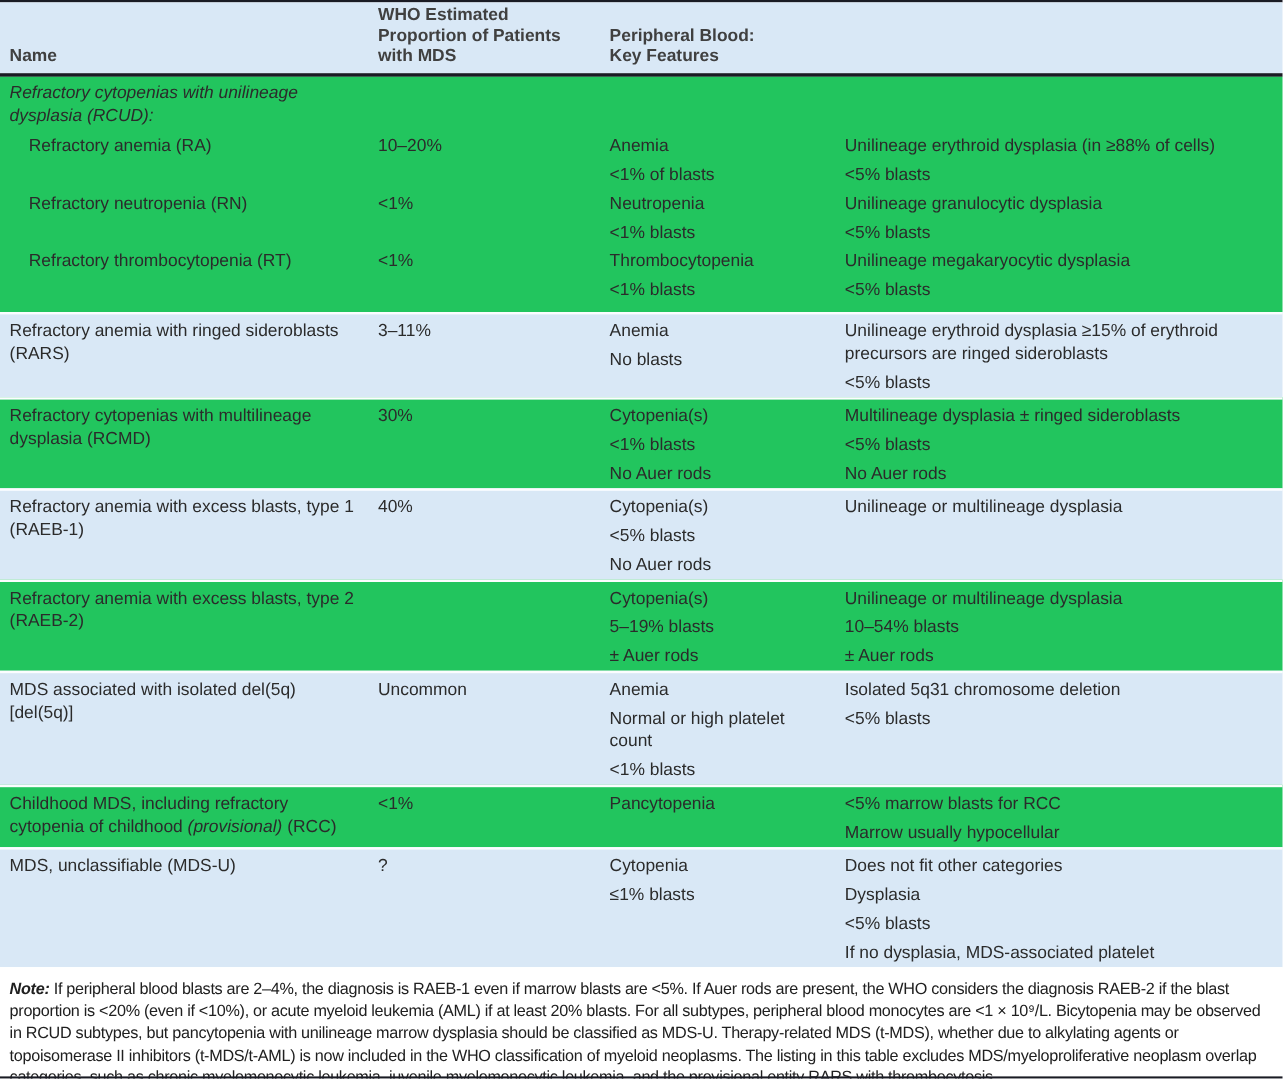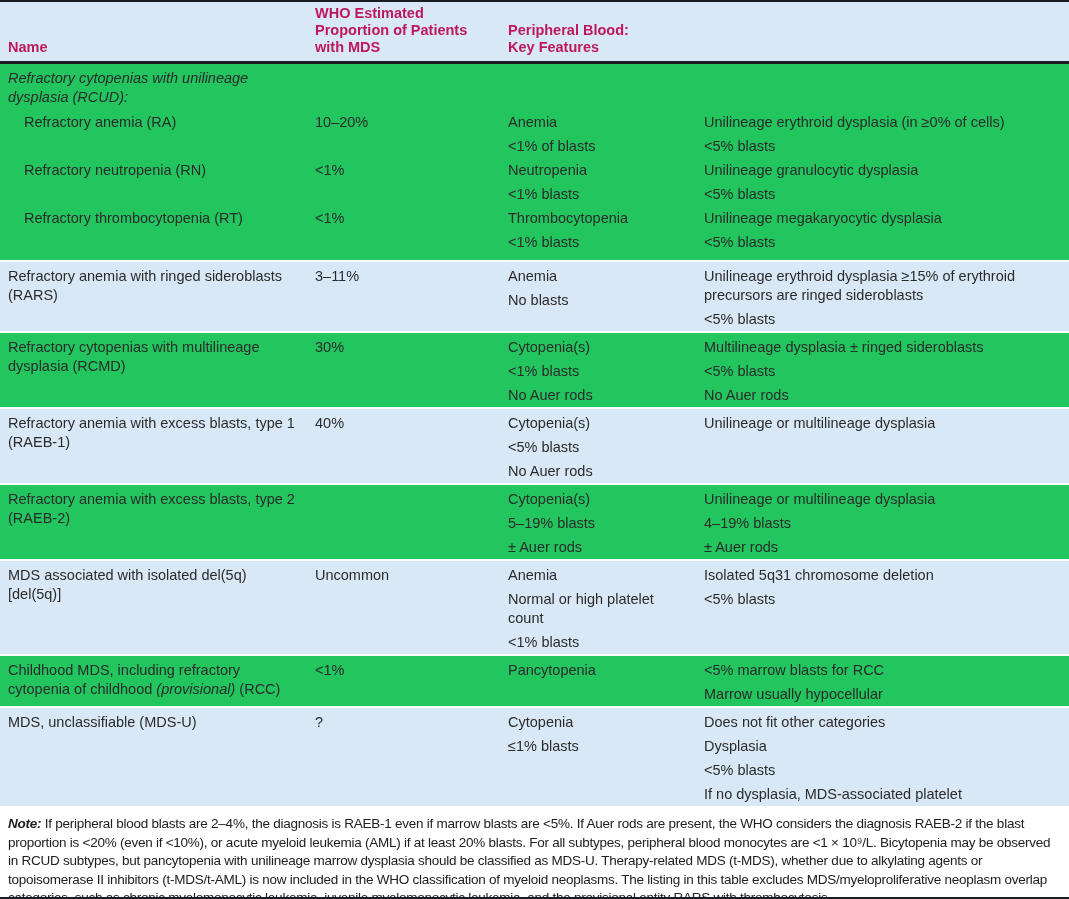--- a/index.html
+++ b/index.html
@@ -10,21 +10,21 @@
     color: #2b2b2b; background: #ffffff;
     box-sizing: border-box;
   }
   .top-rule { height: 2px; background: #1a1b24; }
   .bottom-rule { position: absolute; left: 0; bottom: 0; width: 100%; height: 2px; background: #1a1b24; }
 
   .grid4 { display: grid; grid-template-columns: 307px 193px 196px 1fr; }
 
   .thead { background: #d9e8f6; align-items: end; padding-top: 3px; }
   .hcell {
-    font-weight: bold; font-size: 14.5px; line-height: 17px; color: #be185d;
+    font-weight: bold; font-size: 14.5px; line-height: 17px; color: #404040;
     padding: 0 10px 5px 8px; white-space: pre-line;
   }
   .hrule { height: 3px; background: #1a1b24; }
 
   .tbody > * + * { border-top: 2px solid #fbfdff; }
   .row { padding: 5px 0 2px; }
   .dark { background: #d9e8f6; }
   .pale { background: #22c55e; }
 
   .group { padding: 5px 0 3px; }
@@ -70,21 +70,21 @@
             <span class="ln">Refractory anemia (RA)</span>
           </div>
         <div class="cell">
             <span class="ln">10–20%</span>
           </div>
         <div class="cell">
           <span class="ln">Anemia</span>
           <span class="ln">&lt;1% of blasts</span>
         </div>
         <div class="cell">
-          <span class="ln">Unilineage erythroid dysplasia (in ≥0% of cells)</span>
+          <span class="ln">Unilineage erythroid dysplasia (in ≥88% of cells)</span>
           <span class="ln">&lt;5% blasts</span>
         </div>
       </div>
 
       <div class="subrow grid4">
         <div class="cell name">
             <span class="ln">Refractory neutropenia (RN)</span>
           </div>
         <div class="cell">
             <span class="ln">&lt;1%</span>
@@ -177,21 +177,21 @@
       <div class="cell">
           <span class="ln"></span>
         </div>
       <div class="cell">
         <span class="ln">Cytopenia(s)</span>
         <span class="ln">5–19% blasts</span>
         <span class="ln">± Auer rods</span>
       </div>
       <div class="cell">
         <span class="ln">Unilineage or multilineage dysplasia</span>
-        <span class="ln">4–19% blasts</span>
+        <span class="ln">10–54% blasts</span>
         <span class="ln">± Auer rods</span>
       </div>
     </section>
 
     <section class="row grid4 dark">
       <div class="cell name">
           <span class="ln">MDS associated with isolated del(5q) [del(5q)]</span>
         </div>
       <div class="cell">
           <span class="ln">Uncommon</span>

